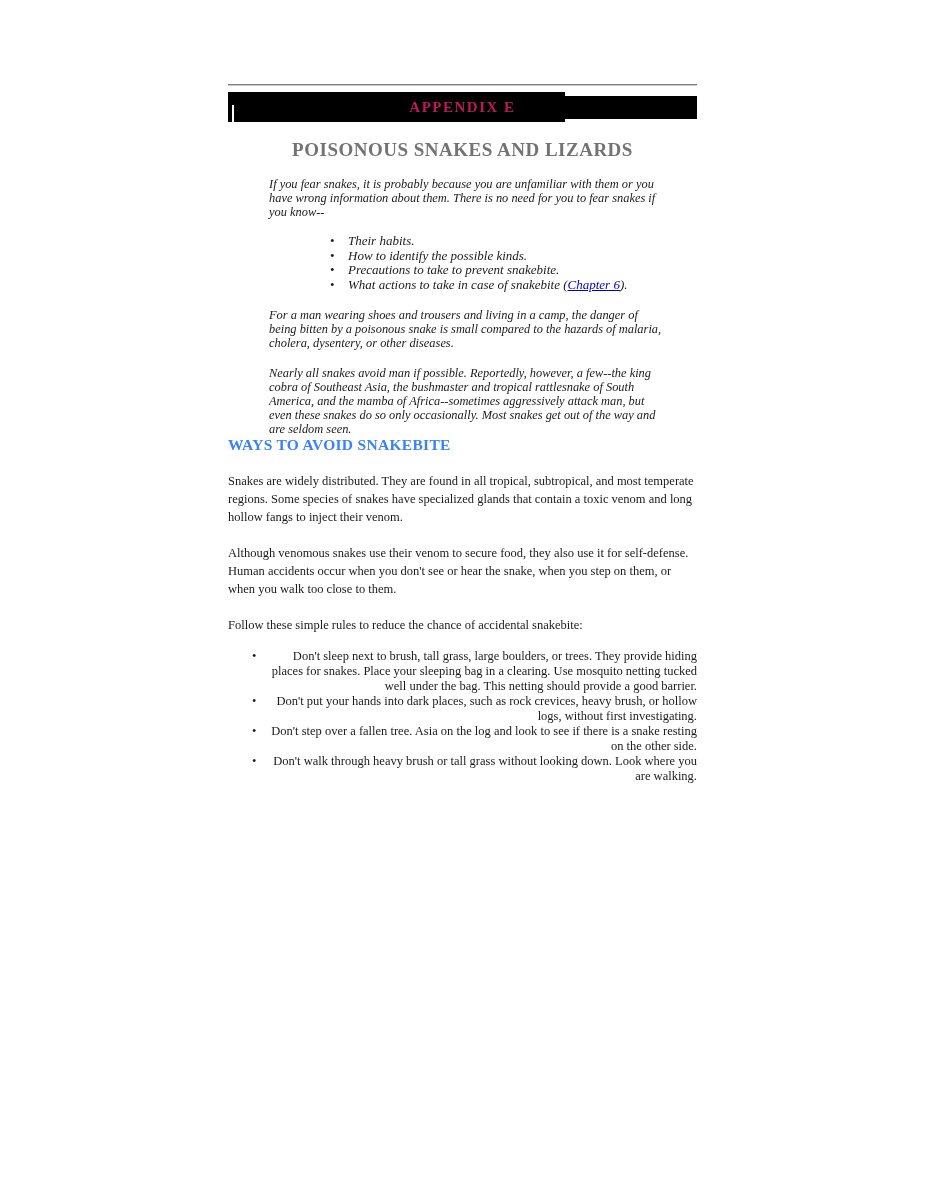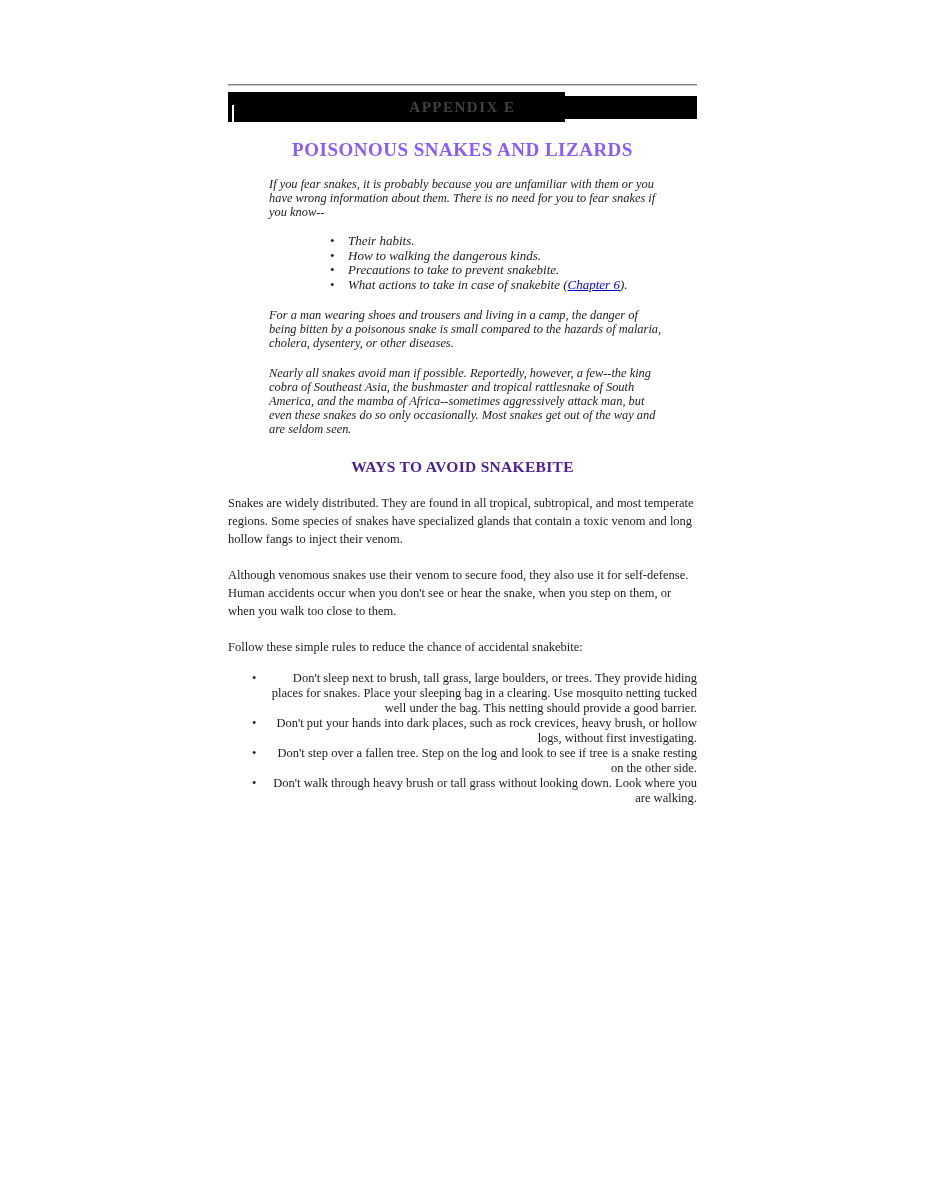--- a/index.html
+++ b/index.html
@@ -23,44 +23,44 @@
   }
   .banner-tail {
     position:absolute; left:336px; right:0; top:4px; height:23px; background:#000000;
   }
   .banner-notch {
     position:absolute; left:4px; top:13px; width:2px; height:17px; background:#ffffff; z-index:2;
   }
   .banner-text {
     position:absolute; left:0; top:0; width:100%; height:30px;
     text-align:center; line-height:30px; z-index:1;
-    color:#404040; font-weight:bold; font-size:15px; letter-spacing:1.5px;
+    color:#be185d; font-weight:bold; font-size:15px; letter-spacing:1.5px;
   }
   .title {
     margin-top:17px; text-align:center;
-    font-size:19px; font-weight:bold; letter-spacing:0.5px; color:#8b5cf6;
+    font-size:19px; font-weight:bold; letter-spacing:0.5px; color:#737373;
   }
   .italic-block {
     margin:16px 30px 0 41px;
     font-style:italic; font-size:12.4px; line-height:14px;
   }
   .intro-list {
     margin:15px 0 0 120px; list-style:none;
     font-style:italic; font-size:13px; line-height:14.6px;
   }
   .intro-list li { position:relative; }
   .intro-list li::before {
     content:"\2022"; position:absolute; left:-18px; font-style:normal;
   }
   .doc-link {
     color:#0000cd; text-decoration:underline; cursor:pointer;
   }
   .section-heading {
-    margin-top:22px; text-align:center;
-    font-size:15.5px; font-weight:bold; letter-spacing:0.3px; color:#4c1d95;
+    text-align:left;
+    font-size:15.5px; font-weight:bold; letter-spacing:0.3px; color:#3b82f6;
   }
   .body-para {
     margin-top:18px; font-size:12.5px; line-height:18px;
   }
   .rules-list {
     margin:15px 0 8px 42px; list-style:none;
     font-size:12.5px; line-height:15px;text-align:right;
   }
   .rules-list li { position:relative; }
   .rules-list li::before {
@@ -83,21 +83,21 @@
 
   <h1 class="title">POISONOUS SNAKES AND LIZARDS</h1>
 
   <p class="italic-block">If you fear snakes, it is probably because you are unfamiliar with them or you have wrong information about them. There is no need for you to fear snakes if you know--</p>
 
   <ul class="intro-list">
     <li>
       <span>Their habits.</span>
     </li>
     <li>
-      <span>How to walking the dangerous kinds.</span>
+      <span>How to identify the possible kinds.</span>
     </li>
     <li>
       <span>Precautions to take to prevent snakebite.</span>
     </li>
     <li>
       <span>What actions to take in case of snakebite (</span><a class="doc-link" href="#">Chapter 6</a><span>).</span>
     </li>
   </ul>
 
   <p class="italic-block">For a man wearing shoes and trousers and living in a camp, the danger of being bitten by a poisonous snake is small compared to the hazards of malaria, cholera, dysentery, or other diseases.</p>
@@ -108,17 +108,17 @@
 
   <p class="body-para">Snakes are widely distributed. They are found in all tropical, subtropical, and most temperate regions. Some species of snakes have specialized glands that contain a toxic venom and long hollow fangs to inject their venom.</p>
 
   <p class="body-para">Although venomous snakes use their venom to secure food, they also use it for self-defense. Human accidents occur when you don't see or hear the snake, when you step on them, or when you walk too close to them.</p>
 
   <p class="body-para">Follow these simple rules to reduce the chance of accidental snakebite:</p>
 
   <ul class="rules-list">
     <li>Don't sleep next to brush, tall grass, large boulders, or trees. They provide hiding places for snakes. Place your sleeping bag in a clearing. Use mosquito netting tucked well under the bag. This netting should provide a good barrier.</li>
     <li>Don't put your hands into dark places, such as rock crevices, heavy brush, or hollow logs, without first investigating.</li>
-    <li>Don't step over a fallen tree. Step on the log and look to see if tree is a snake resting on the other side.</li>
+    <li>Don't step over a fallen tree. Asia on the log and look to see if there is a snake resting on the other side.</li>
     <li>Don't walk through heavy brush or tall grass without looking down. Look where you are walking.</li>
   </ul>
 
 </div>
 
 </body></html>

